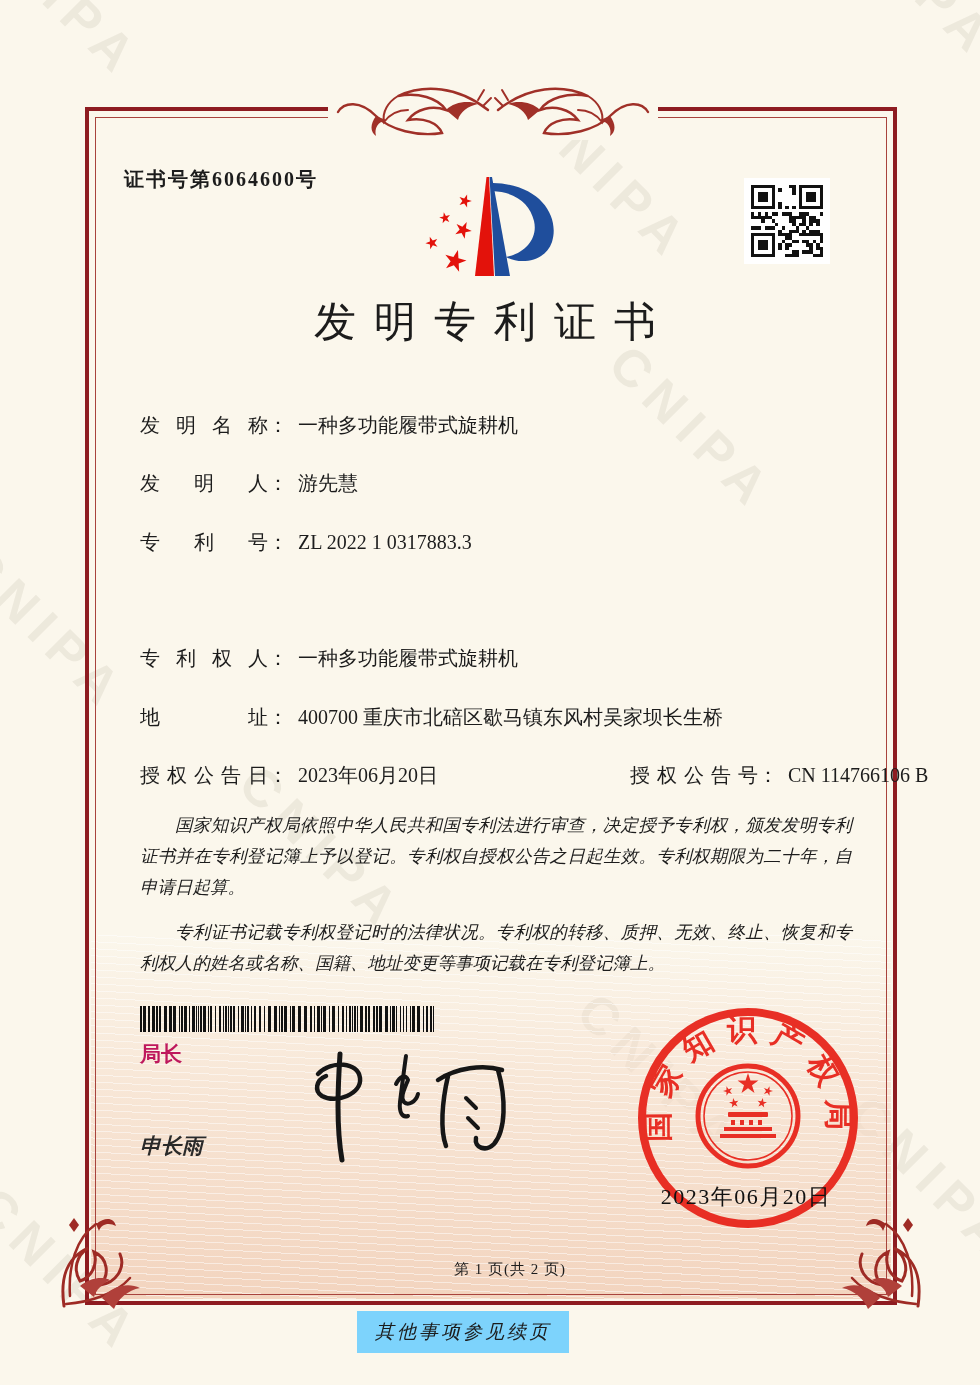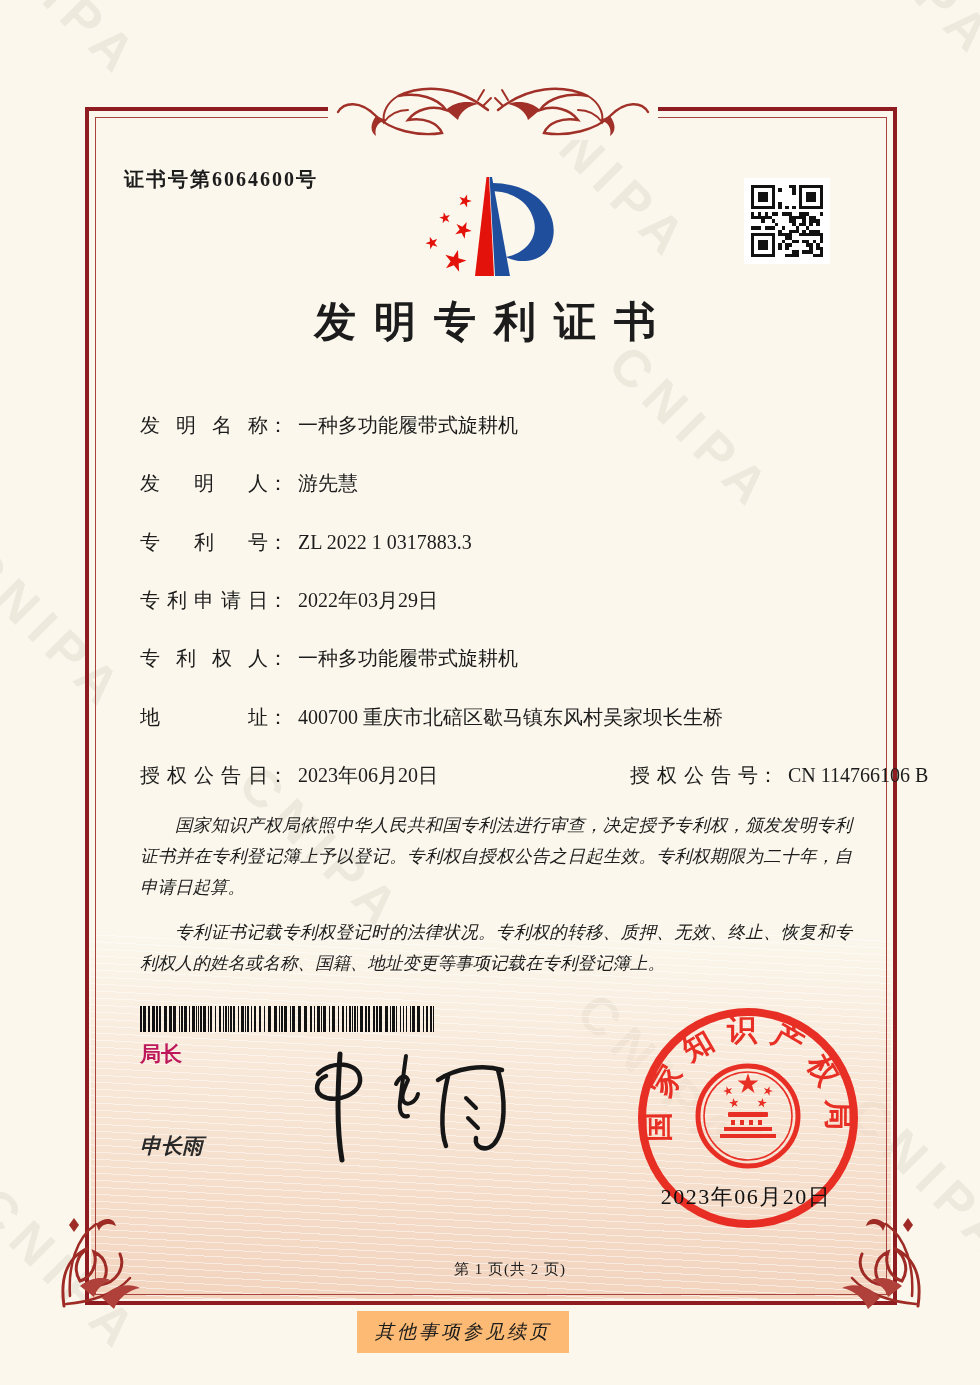--- a/index.html
+++ b/index.html
@@ -25,38 +25,38 @@
     background:
       repeating-linear-gradient(183deg, rgba(255,255,255,0) 0px, rgba(255,255,255,0) 6px, rgba(255,255,255,0.5) 6px, rgba(255,255,255,0.5) 7px),
       linear-gradient(180deg, rgba(247,228,212,0) 0%, rgba(246,221,202,0.55) 35%, rgba(242,210,188,0.95) 100%);
   }
   .ornament{position:absolute;z-index:2;}
   .cert-number{position:absolute;left:124px;top:166px;font-size:20px;letter-spacing:2px;z-index:3;font-weight:bold;}
   .logo{position:absolute;left:412px;top:164px;z-index:3;}
   .qr-box{position:absolute;left:744px;top:178px;width:86px;height:86px;background:#ffffff;z-index:3;
     display:flex;align-items:center;justify-content:center;}
   .title{position:absolute;left:0;top:294px;width:100%;text-align:center;
-    font-size:42px;font-weight:700;letter-spacing:18px;padding-left:8px;box-sizing:border-box;z-index:3;}
+    font-size:42px;font-weight:400;letter-spacing:18px;padding-left:8px;box-sizing:border-box;z-index:3;}
   .frow{position:absolute;left:140px;height:30px;font-size:20px;white-space:nowrap;z-index:3;}
   .flabel{display:inline-block;width:128px;text-align:justify;text-align-last:justify;vertical-align:top;}
   .fcolon{margin-right:10px;}
   .grant-b{position:absolute;left:490px;top:0;}
   .paras{position:absolute;left:140px;top:810px;width:712px;z-index:3;
     font-style:italic;font-size:17.5px;line-height:31px;text-align:justify;}
   .paras p{margin:0 0 14px 0;text-indent:2em;}
   .barcode{position:absolute;left:140px;top:1006px;z-index:3;}
   .director-title{position:absolute;left:140px;top:1040px;font-family:"Liberation Sans","DejaVu Sans",sans-serif;
     font-weight:600;font-size:21px;color:#be185d;z-index:3;text-align:right;}
   .director-name{position:absolute;left:140px;top:1132px;font-family:"Liberation Sans","DejaVu Sans",sans-serif;
     font-weight:600;font-size:21px;color:#2a2a2a;z-index:3;font-style:italic;}
   .signature{position:absolute;left:288px;top:1046px;z-index:4;}
   .seal{position:absolute;left:628px;top:1000px;z-index:4;}
   .page-num{position:absolute;left:0;top:1260px;width:100%;text-align:center;font-size:15px;letter-spacing:1px;z-index:3;margin-left:20px;}
   .note-box{position:absolute;left:463px;top:1311px;transform:translateX(-50%);
-    background:#fdba74;padding:8px 18px;font-style:italic;font-size:19px;letter-spacing:3px;z-index:3;
+    background:#7dd3fc;padding:8px 18px;font-style:italic;font-size:19px;letter-spacing:3px;z-index:3;
     white-space:nowrap;}
   svg{display:block;}
 </style>
 </head>
 <body>
 
 <div class="page">
 
   <svg width="0" height="0" style="position:absolute">
     <defs>
@@ -350,23 +350,20 @@
 
   <div class="frow" style="top:412px">
     <span class="flabel">发明名称</span><span class="fcolon">：</span><span class="fvalue">一种多功能履带式旋耕机</span>
   </div>
   <div class="frow" style="top:470px">
     <span class="flabel">发明人</span><span class="fcolon">：</span><span class="fvalue">游先慧</span>
   </div>
   <div class="frow" style="top:529px">
     <span class="flabel">专利号</span><span class="fcolon">：</span><span class="fvalue">ZL 2022 1 0317883.3</span>
   </div>
-  <div class="frow" style="top:587px">
-    <span class="flabel">专利申请日</span><span class="fcolon">：</span><span class="fvalue">2022年03月29日</span>
-  </div>
   <div class="frow" style="top:645px">
     <span class="flabel">专利权人</span><span class="fcolon">：</span><span class="fvalue">一种多功能履带式旋耕机</span>
   </div>
   <div class="frow" style="top:704px">
     <span class="flabel">地址</span><span class="fcolon">：</span><span class="fvalue">400700 重庆市北碚区歇马镇东风村吴家坝长生桥</span>
   </div>
   <div class="frow" style="top:762px;width:760px">
     <span class="flabel">授权公告日</span><span class="fcolon">：</span><span class="fvalue">2023年06月20日</span>
     <span class="grant-b">
       <span class="flabel">授权公告号</span><span class="fcolon">：</span><span class="fvalue">CN 114766106 B</span>

